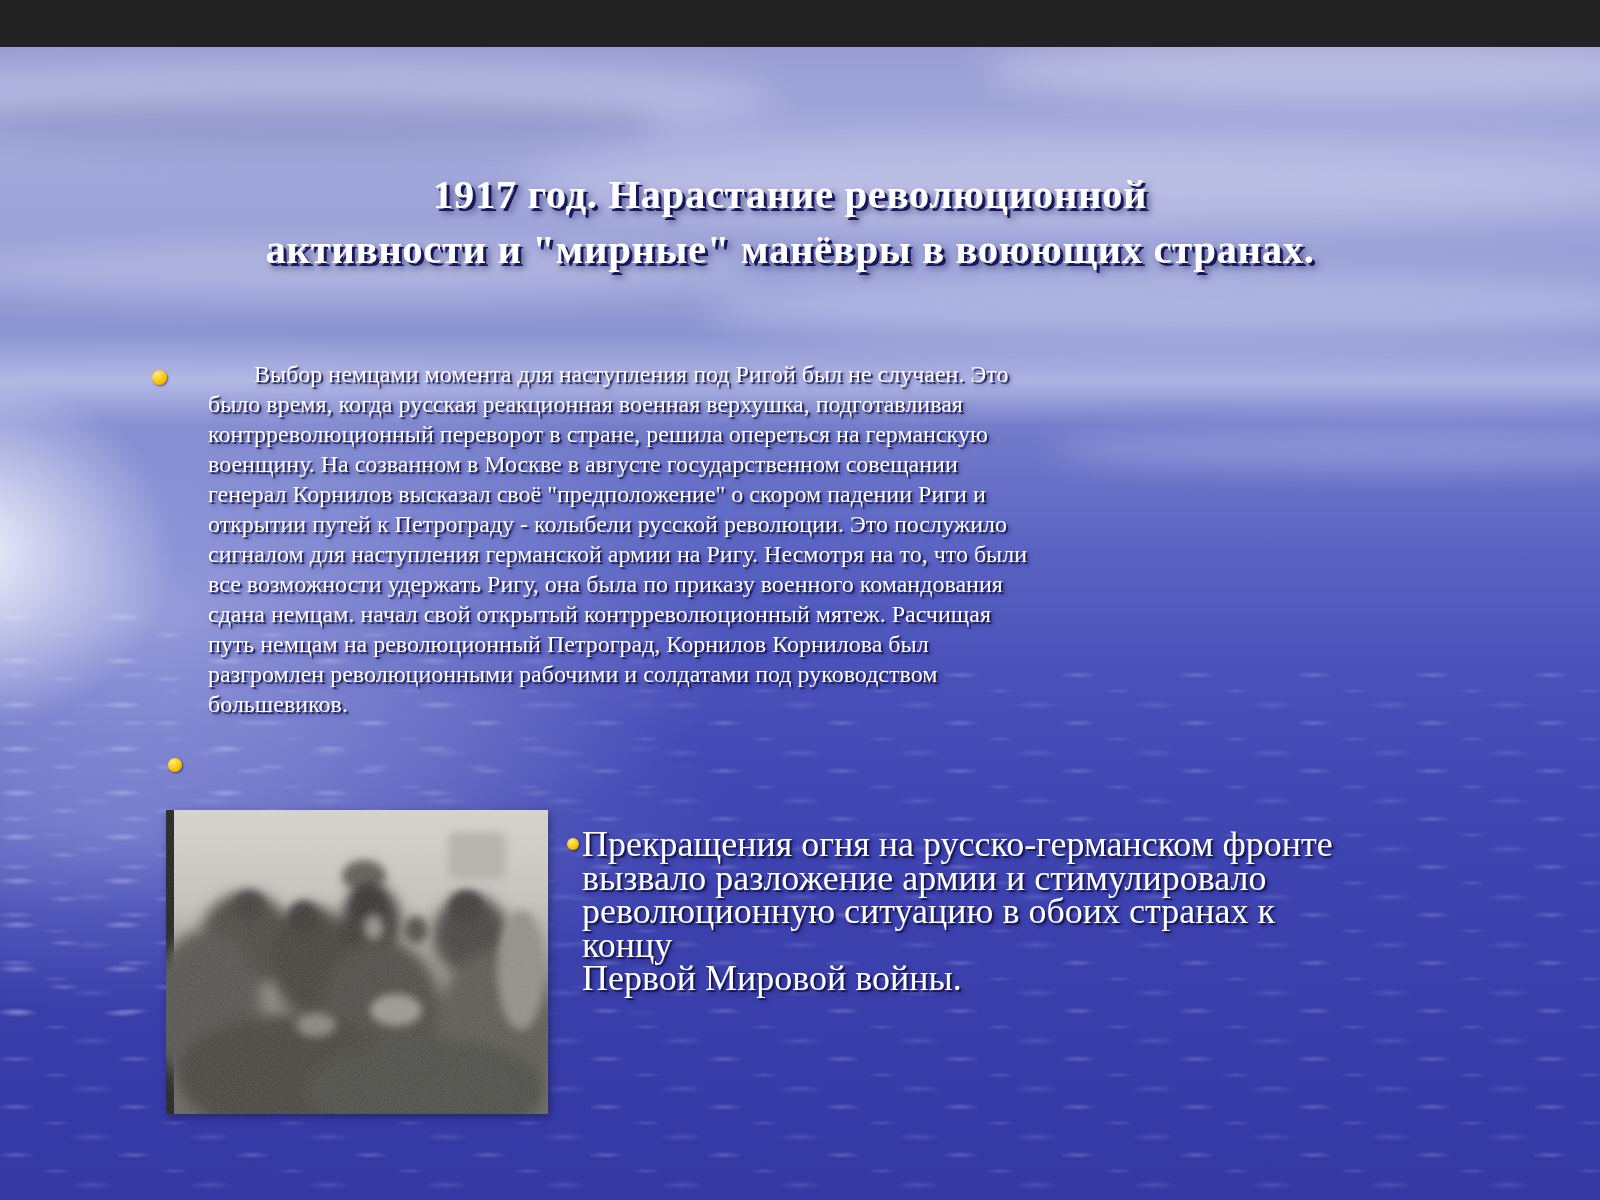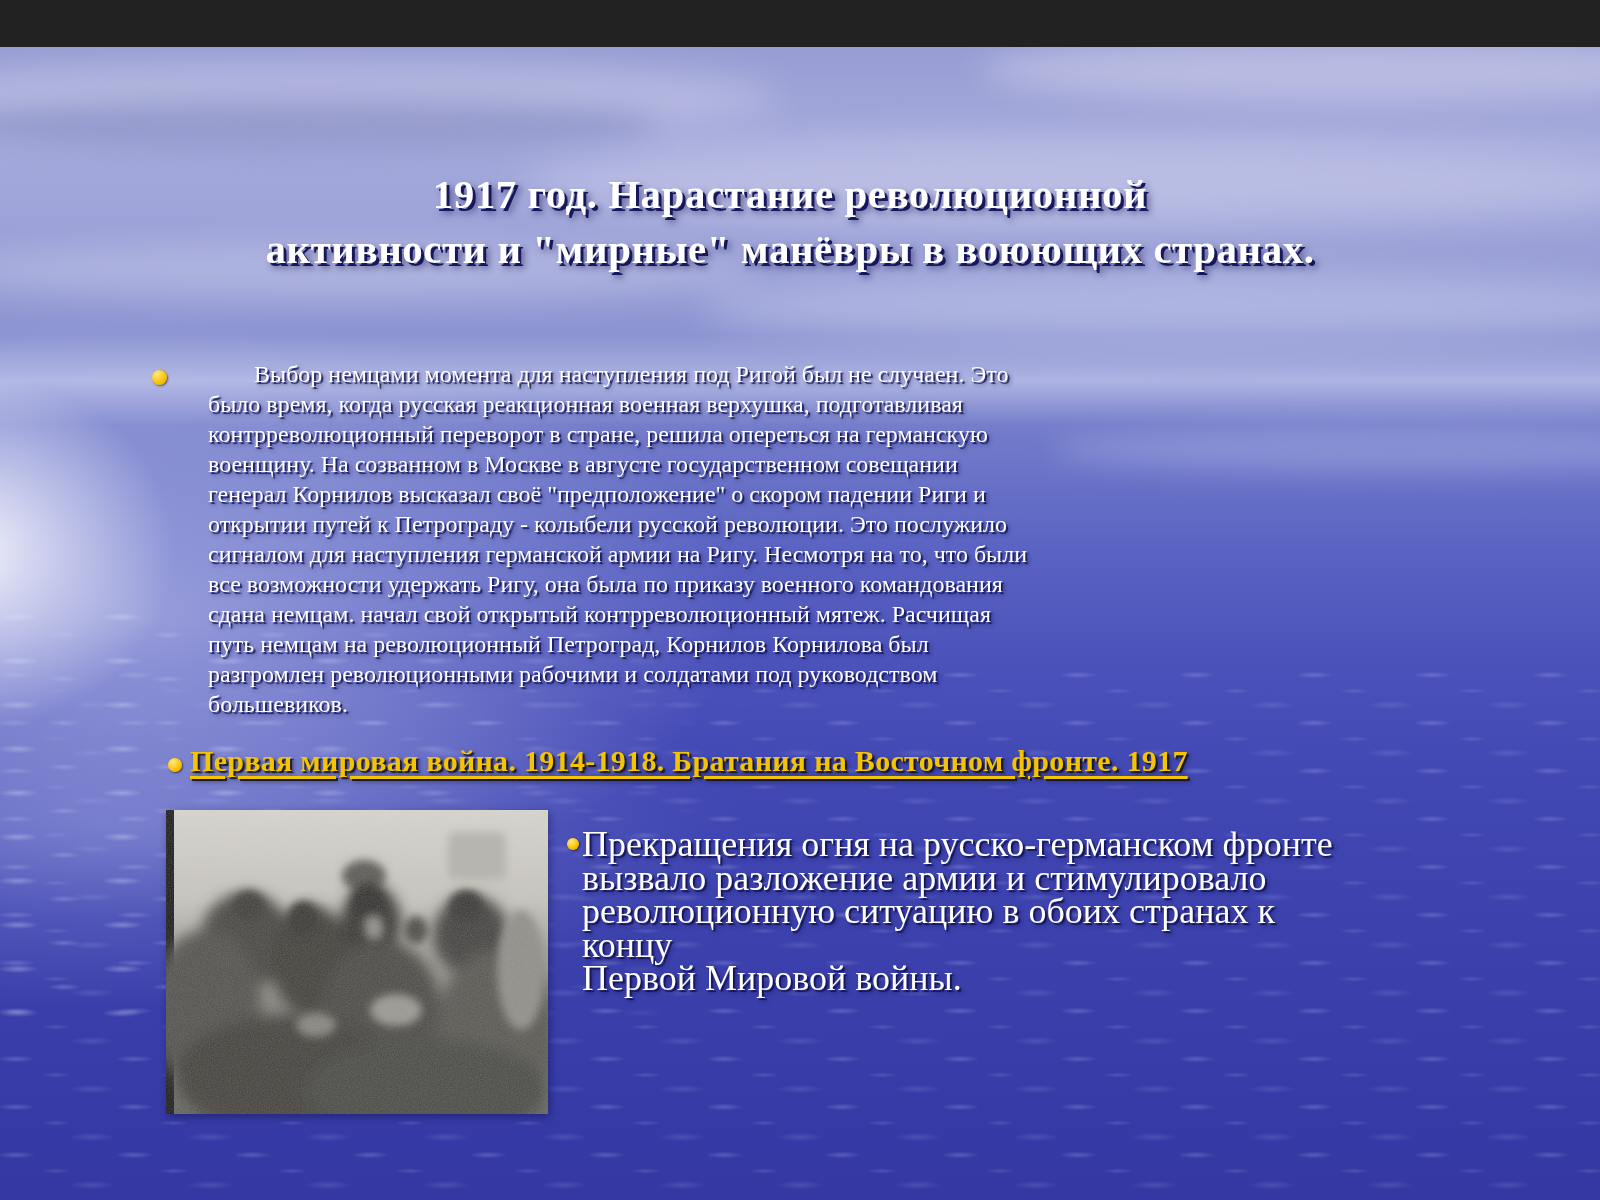--- a/index.html
+++ b/index.html
@@ -102,23 +102,20 @@
 генерал Корнилов высказал своё "предположение" о скором падении Риги и
 открытии путей к Петрограду - колыбели русской революции. Это послужило
 сигналом для наступления германской армии на Ригу. Несмотря на то, что были
 все возможности удержать Ригу, она была по приказу военного командования
 сдана немцам. начал свой открытый контрреволюционный мятеж. Расчищая
 путь немцам на революционный Петроград, Корнилов Корнилова был
 разгромлен революционными рабочими и солдатами под руководством
 большевиков.</div>
 
   <div class="bullet-dot b2"></div>
-  <div class="link-row">
-    <a href="#">Первая мировая война. 1914-1918. Братания на Восточном фронте. 1917</a>
-  </div>
 
   <svg class="photo" viewBox="0 0 382 304" aria-hidden="true">
     <defs>
       <linearGradient id="pbg" x1="0" y1="0" x2="0" y2="1">
         <stop offset="0" stop-color="#d8d6ce"></stop>
         <stop offset="0.30" stop-color="#c6c4bc"></stop>
         <stop offset="0.52" stop-color="#94928a"></stop>
         <stop offset="0.78" stop-color="#72706a"></stop>
         <stop offset="1" stop-color="#605f5a"></stop>
       </linearGradient>

